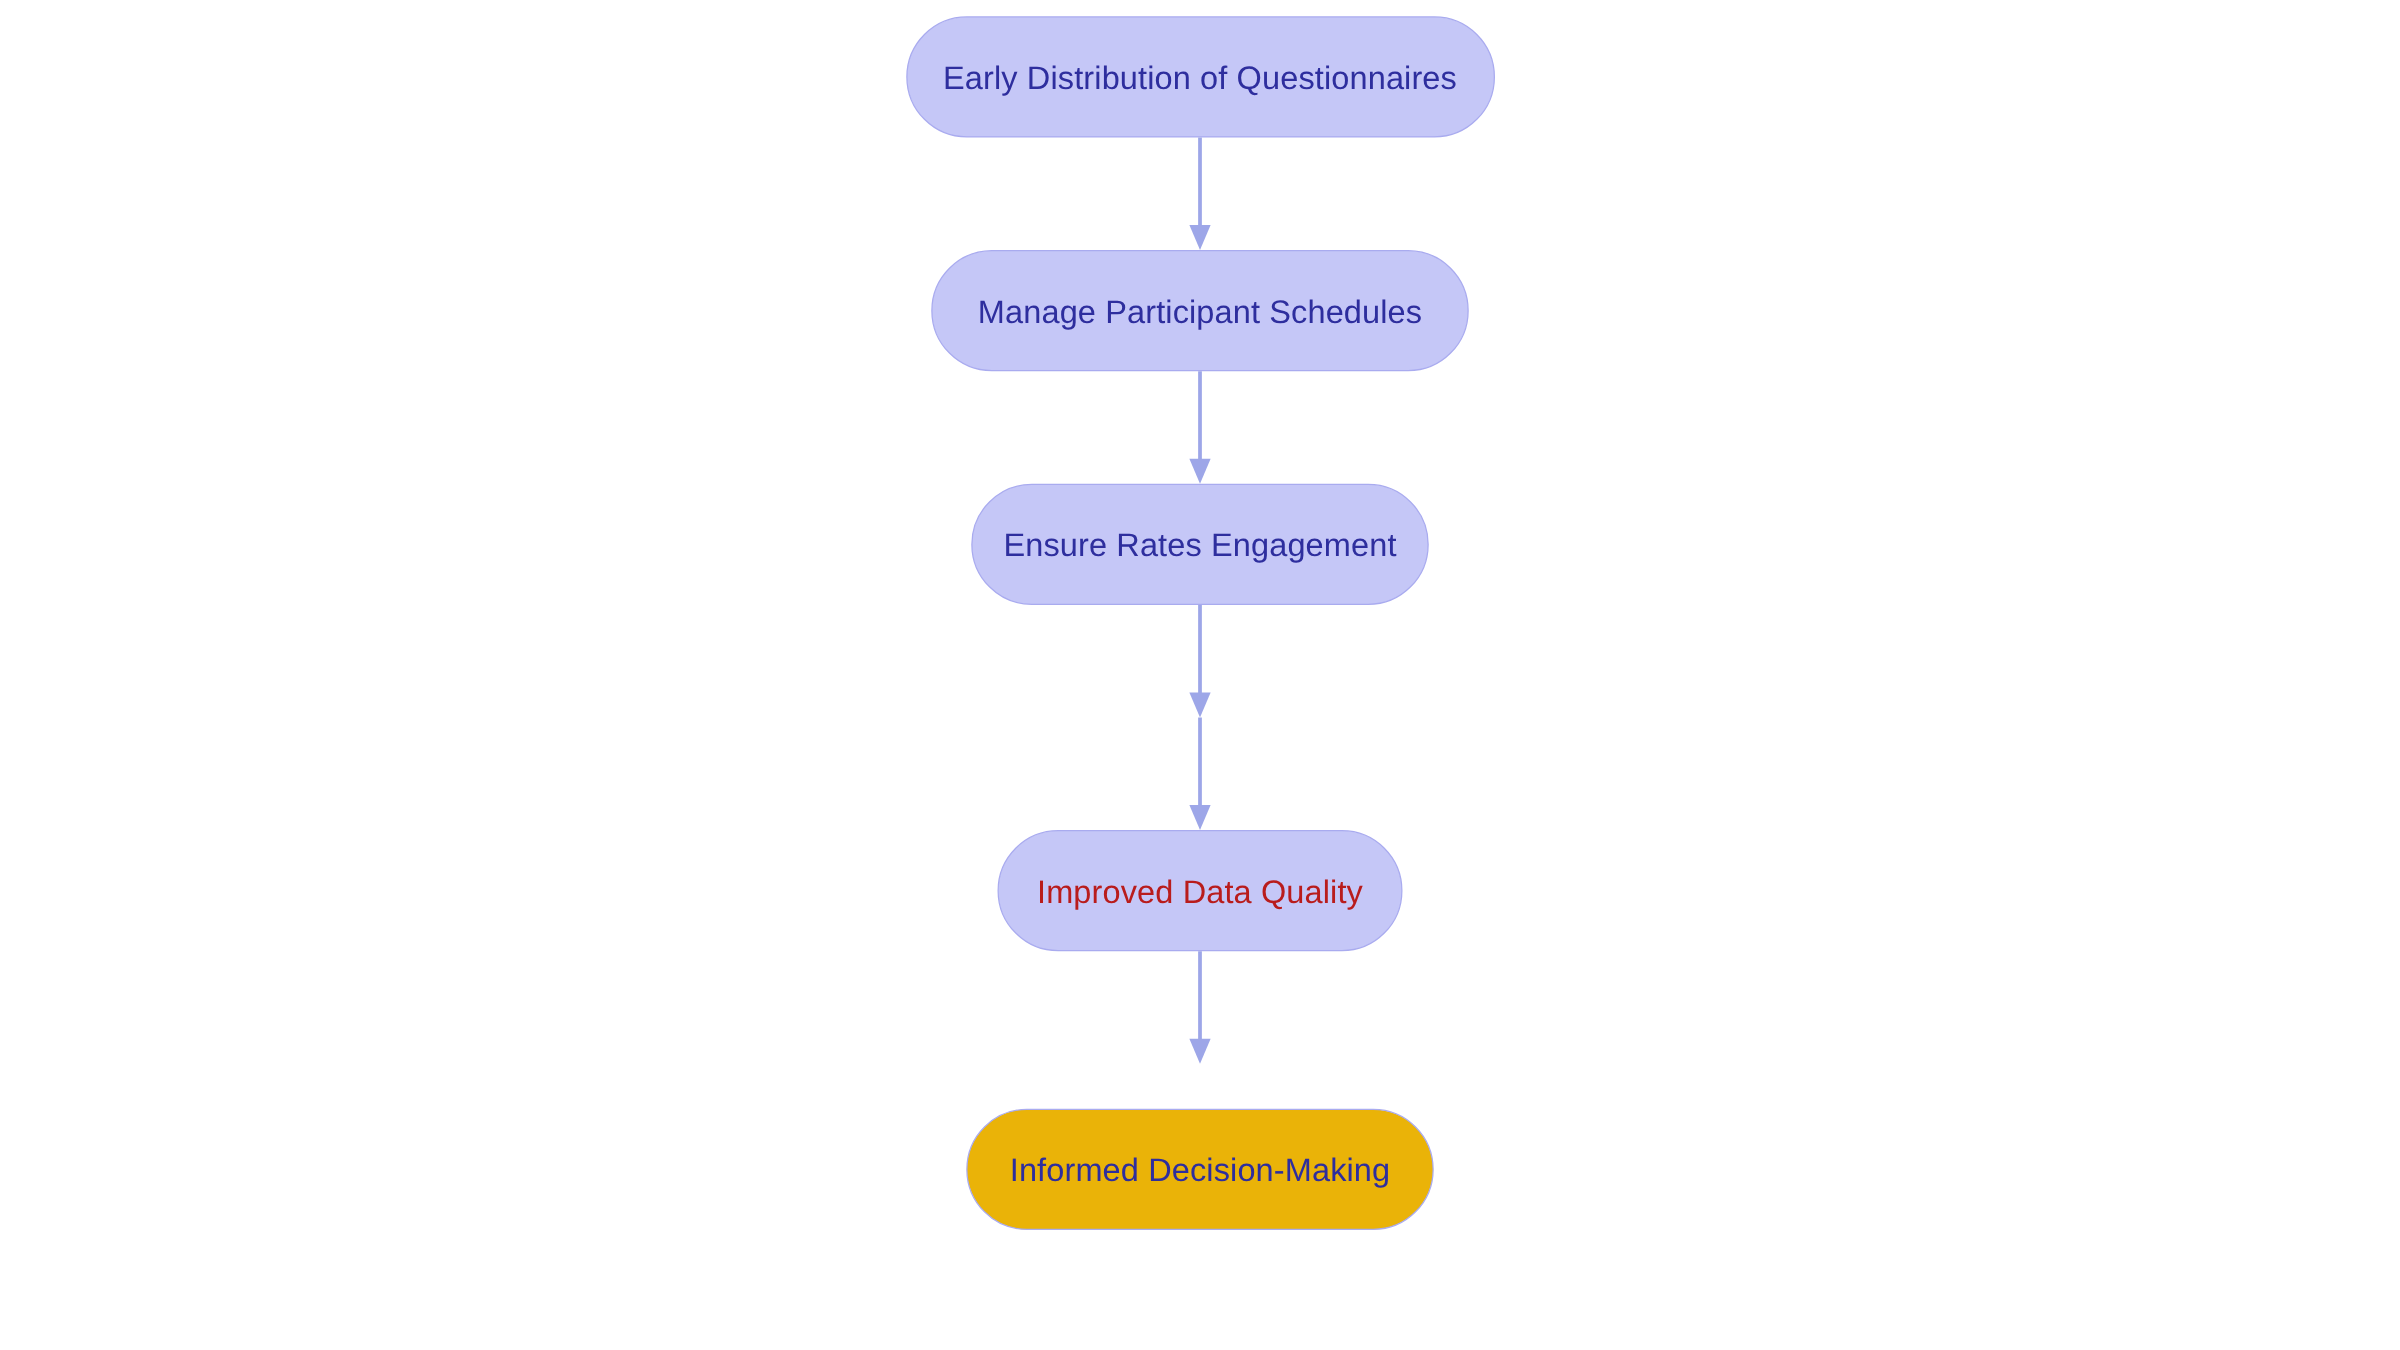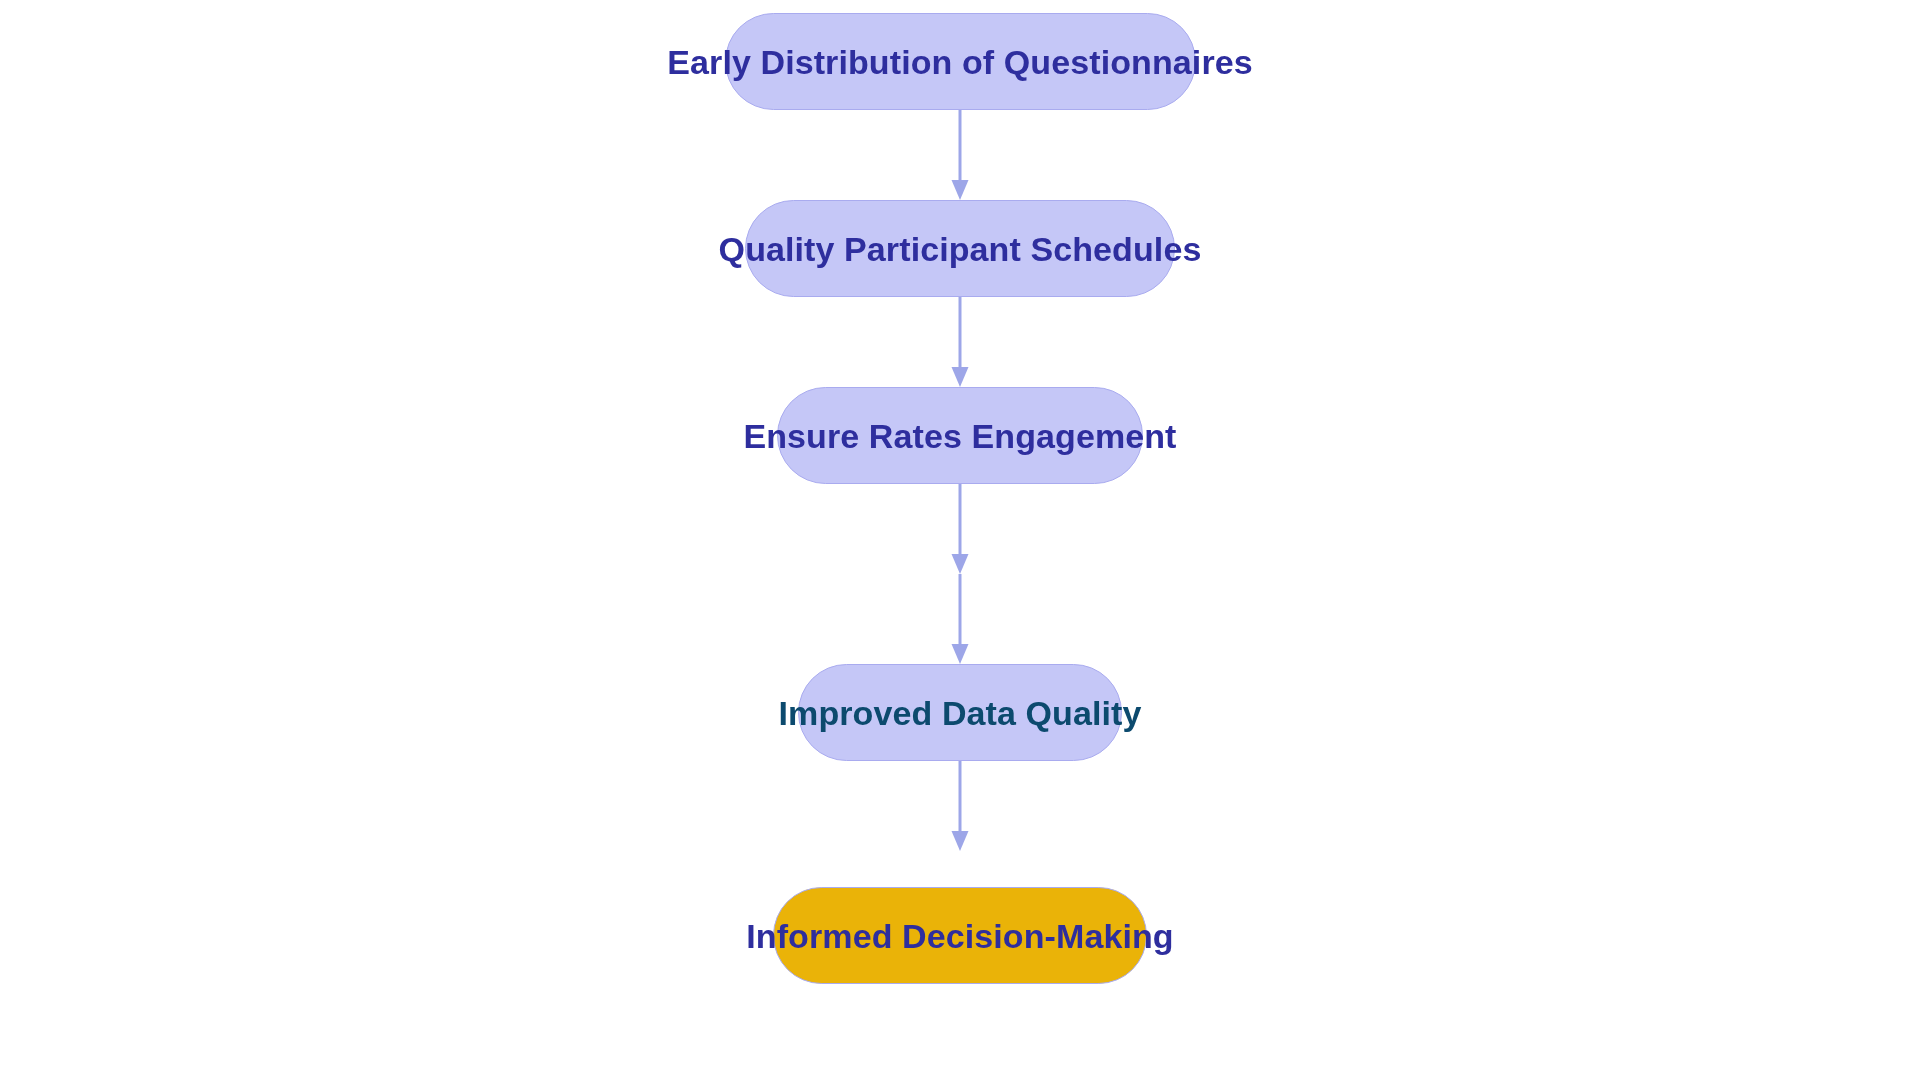--- a/index.html
+++ b/index.html
@@ -43,22 +43,22 @@
     border: 1.6px solid #a9abef;
     display: flex;
     align-items: center;
     justify-content: center;
     padding: 0 40px;
     flex: 0 0 auto;
   }
 
   .flow-node-label {
     font-family: "Liberation Sans", sans-serif;
-    font-size: 34px;
-    font-weight: 700;
+    font-size: 26px;
+    font-weight: 400;
     color: #2e2e9e;
     letter-spacing: 0.1px;
     white-space: nowrap;
     line-height: 1;
   }
 
   .flow-connector {
     position: relative;
     width: 20px;
     height: 90px;
@@ -81,21 +81,21 @@
     </div>
 
     <div class="flow-connector">
       <svg width="20" height="90" viewBox="0 0 20 90" aria-hidden="true">
         <line x1="10" y1="0" x2="10" y2="72" stroke="#9da6e8" stroke-width="3"></line>
         <polygon points="10,90 1.5,70 18.5,70" fill="#9da6e8"></polygon>
       </svg>
     </div>
 
     <div class="flow-node" style="width: 430px; background: rgb(197, 199, 247); border-color: rgb(169, 171, 239);">
-      <span class="flow-node-label" style="color: rgb(46, 46, 158);">Quality Participant Schedules</span>
+      <span class="flow-node-label" style="color: rgb(46, 46, 158);">Manage Participant Schedules</span>
     </div>
 
     <div class="flow-connector">
       <svg width="20" height="90" viewBox="0 0 20 90" aria-hidden="true">
         <line x1="10" y1="0" x2="10" y2="72" stroke="#9da6e8" stroke-width="3"></line>
         <polygon points="10,90 1.5,70 18.5,70" fill="#9da6e8"></polygon>
       </svg>
     </div>
 
     <div class="flow-node" style="width: 366px; background: rgb(197, 199, 247); border-color: rgb(169, 171, 239);">
@@ -111,21 +111,21 @@
 
 
     <div class="flow-connector">
       <svg width="20" height="90" viewBox="0 0 20 90" aria-hidden="true">
         <line x1="10" y1="0" x2="10" y2="72" stroke="#9da6e8" stroke-width="3"></line>
         <polygon points="10,90 1.5,70 18.5,70" fill="#9da6e8"></polygon>
       </svg>
     </div>
 
     <div class="flow-node" style="width: 324px; background: rgb(197, 199, 247); border-color: rgb(169, 171, 239);">
-      <span class="flow-node-label" style="color: #0c4a6e;">Improved Data Quality</span>
+      <span class="flow-node-label" style="color: #b91c1c;">Improved Data Quality</span>
     </div>
 
     <div class="flow-connector">
       <svg width="20" height="90" viewBox="0 0 20 90" aria-hidden="true">
         <line x1="10" y1="0" x2="10" y2="72" stroke="#9da6e8" stroke-width="3"></line>
         <polygon points="10,90 1.5,70 18.5,70" fill="#9da6e8"></polygon>
       </svg>
     </div>
 
     <div class="flow-node" style="width: 374px; background: #eab308; border-color: rgb(169, 171, 239); margin-top: 36px;">

